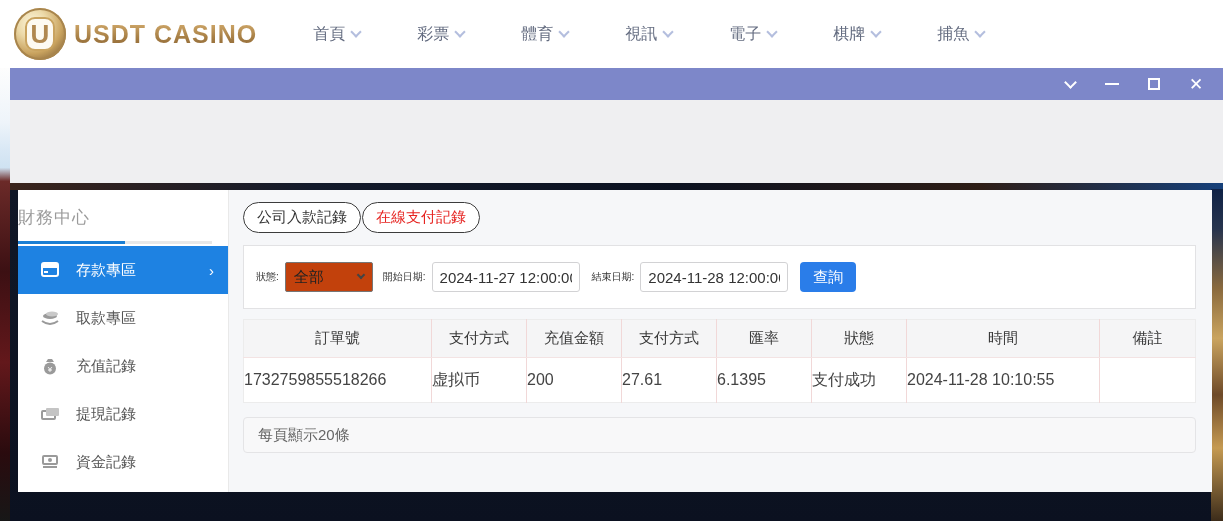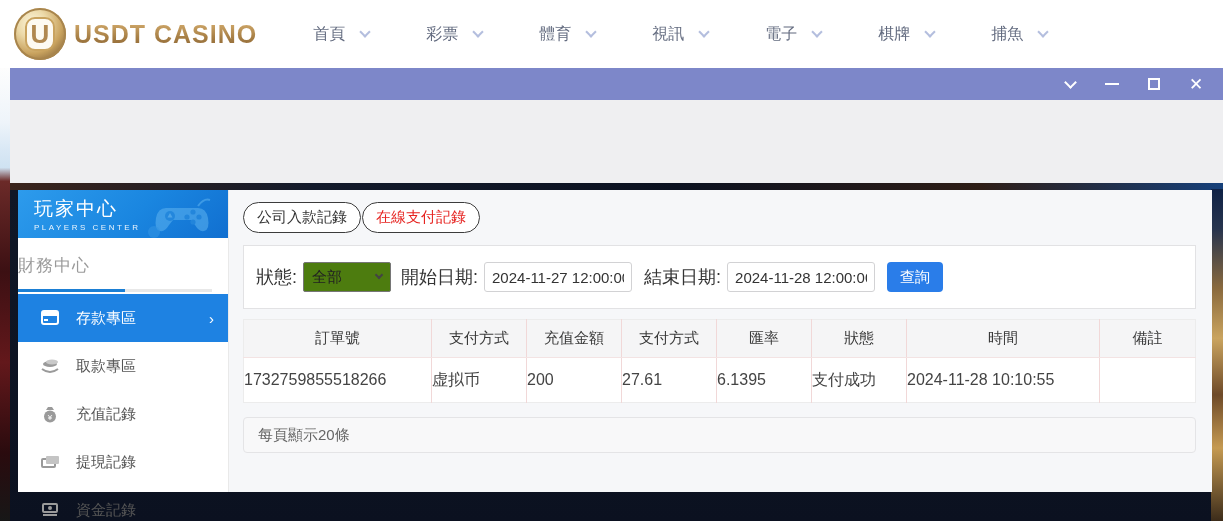--- a/index.html
+++ b/index.html
@@ -10,21 +10,21 @@
   .logo-wrap { display:flex; align-items:center; margin-left:14px; }
   .logo-circle { width:52px; height:52px; border-radius:50%;
     background:radial-gradient(circle at 35% 30%, #fdf6dd 0%, #ecd9a8 30%, #c9a35f 60%, #8a6a3e 85%, #6e5530 100%);
     display:flex; align-items:center; justify-content:center; box-shadow:inset 0 0 0 2px #a8854d; }
   .logo-u { font-size:26px; font-weight:bold; color:#b08850; background:#fdfaf2; border-radius:10px; width:30px; height:34px;
     display:flex; align-items:center; justify-content:center; border:2px solid #c9a35f; }
   .logo-text { margin-left:8px; font-size:25px; font-weight:bold; letter-spacing:1px;
     background:linear-gradient(180deg,#d8b071 0%,#a77f45 60%,#8a6434 100%);
     -webkit-background-clip:text; background-clip:text; color:transparent; }
   .nav-items { display:flex; margin-left:56px; gap:57px; }
-  .nav-item { display:flex; align-items:center; gap:16px; cursor:pointer; }
+  .nav-item { display:flex; align-items:center; gap:7px; cursor:pointer; }
   .nav-label { font-size:16px; color:#646c80; }
   .chev { width:8px; height:8px; border-left:2px solid #b4bede; border-bottom:2px solid #b4bede; transform:rotate(-45deg); margin-top:-4px; }
 
   
   .window { position:absolute; left:10px; top:68px; right:0; bottom:0; background:#efeff1; }
   .titlebar { position:absolute; left:0; top:0; right:0; height:32px; background:#7d87c9; display:flex; align-items:center; justify-content:flex-end; gap:20px; padding-right:16px; }
   .tb-btn { width:22px; height:22px; display:flex; align-items:center; justify-content:center; cursor:pointer; }
   .tb-chev { width:9px; height:9px; border-left:2px solid #fff; border-bottom:2px solid #fff; transform:rotate(-45deg); margin-top:-4px; }
   .tb-min { width:14px; height:2px; background:#fff; }
   .tb-max { width:12px; height:12px; border:2px solid #fff; }
@@ -61,22 +61,22 @@
   .sb-item .arrow { margin-left:auto; font-size:15px; color:#fff; }
 
   
   .main { flex:1; background:#f6f7f9; padding:10px 16px 0 14px; }
   .tabs { display:flex; gap:1px; margin:2px 0 12px 0; }
   .pill { border:1px solid #3c3c3c; border-radius:16px; background:#fff; padding:5px 13px; font-size:15px; cursor:pointer; }
   .pill.alt { color:#e62421; }
   .pill.first { color:#333; }
 
   .filterbox { border:1px solid #e2e2e4; background:#fff; padding:16px 12px; display:flex; align-items:center; }
-  .f-label { font-size:18px; color:#333; margin-right:6px; white-space:nowrap; }
-  .f-select { width:88px; height:30px; border:1px solid #767676; border-radius:2px; background:#4d7c0f; display:flex; align-items:center; padding:0 8px; font-size:15px; color:#222; cursor:pointer; margin-right:10px; }
+  .f-label { font-size:10px; color:#333; margin-right:6px; white-space:nowrap; }
+  .f-select { width:88px; height:30px; border:1px solid #767676; border-radius:2px; background:#c2410c; display:flex; align-items:center; padding:0 8px; font-size:15px; color:#222; cursor:pointer; margin-right:10px; }
   .f-select .chev { border-color:#444; margin-left:auto; width:6px; height:6px; }
   .f-input { width:148px; height:30px; border:1px solid #d2d2d4; border-radius:3px; font-size:15px; color:#333; padding:0 7px; margin-right:12px; font-family:"Liberation Sans",sans-serif; }
   .btn-search { height:30px; border:none; border-radius:4px; background:#2a7de9; color:#fff; font-size:15px; padding:0 13px; cursor:pointer; font-family:"Liberation Sans",sans-serif; }
 
   table.rec { width:100%; border-collapse:collapse; margin-top:10px; background:#fff; border:1px solid #ececec; table-layout:fixed; }
   table.rec th { background:#f5f5f6; font-size:15px; color:#3a3a3a; font-weight:normal; height:38px; border-right:1px solid #f1d8d8; border-bottom:1px solid #f3e3e3; }
   table.rec td { height:45px; font-size:16px; color:#444; border-right:1px solid #f1d8d8; background:#fff; }
   table.rec th:last-child, table.rec td:last-child { border-right:none; }
 
   .pagebox { margin-top:14px; background:#f8f8f9; border:1px solid #e4e4e6; border-radius:4px; height:36px; display:flex; align-items:center; justify-content:space-between; padding:0 14px; }
@@ -149,35 +149,20 @@
 
   <div class="band">
     <div class="band-topline"></div>
     <div class="band-right"></div>
     <div class="band-graycover"></div>
   </div>
 
   <div class="panel">
 
     <div class="sidebar">
-      <div class="sb-banner">
-        <div class="sb-title">玩家中心</div>
-        <div class="sb-sub">PLAYERS CENTER</div>
-        <svg class="sb-pad" width="74" height="44" viewBox="0 0 74 44">
-          <path d="M20 14 q-8 0 -10 10 q-2 12 4 13 q5 1 9 -6 l4 -5 h18 l4 5 q4 7 9 6 q6 -1 4 -13 q-2 -10 -10 -10 z" fill="#5db3f0"></path>
-          <circle cx="24" cy="22" r="5" fill="#2e8fdf"></circle>
-            <path d="M24 19 l2.5 4.5 h-5 z" fill="#7cc4f4"></path>
-          <circle cx="47" cy="18" r="2.6" fill="#2e8fdf"></circle>
-            <circle cx="53" cy="23" r="2.6" fill="#2e8fdf"></circle>
-          <circle cx="47" cy="28" r="2.6" fill="#2e8fdf"></circle>
-            <circle cx="41" cy="23" r="2.6" fill="#2e8fdf"></circle>
-          <path d="M52 12 q6 -8 12 -6" stroke="#5db3f0" stroke-width="2" fill="none"></path>
-          <circle cx="8" cy="38" r="6" fill="#4aa5ea" opacity=".6"></circle>
-        </svg>
-      </div>
 
       <div class="sb-section">
         <div class="sb-section-label">財務中心</div>
         <div class="sb-underline"></div>
       </div>
 
       <div class="sb-menu">
         <div class="sb-item active">
           <span class="mi">
             <svg width="18" height="18" viewBox="0 0 18 18">

